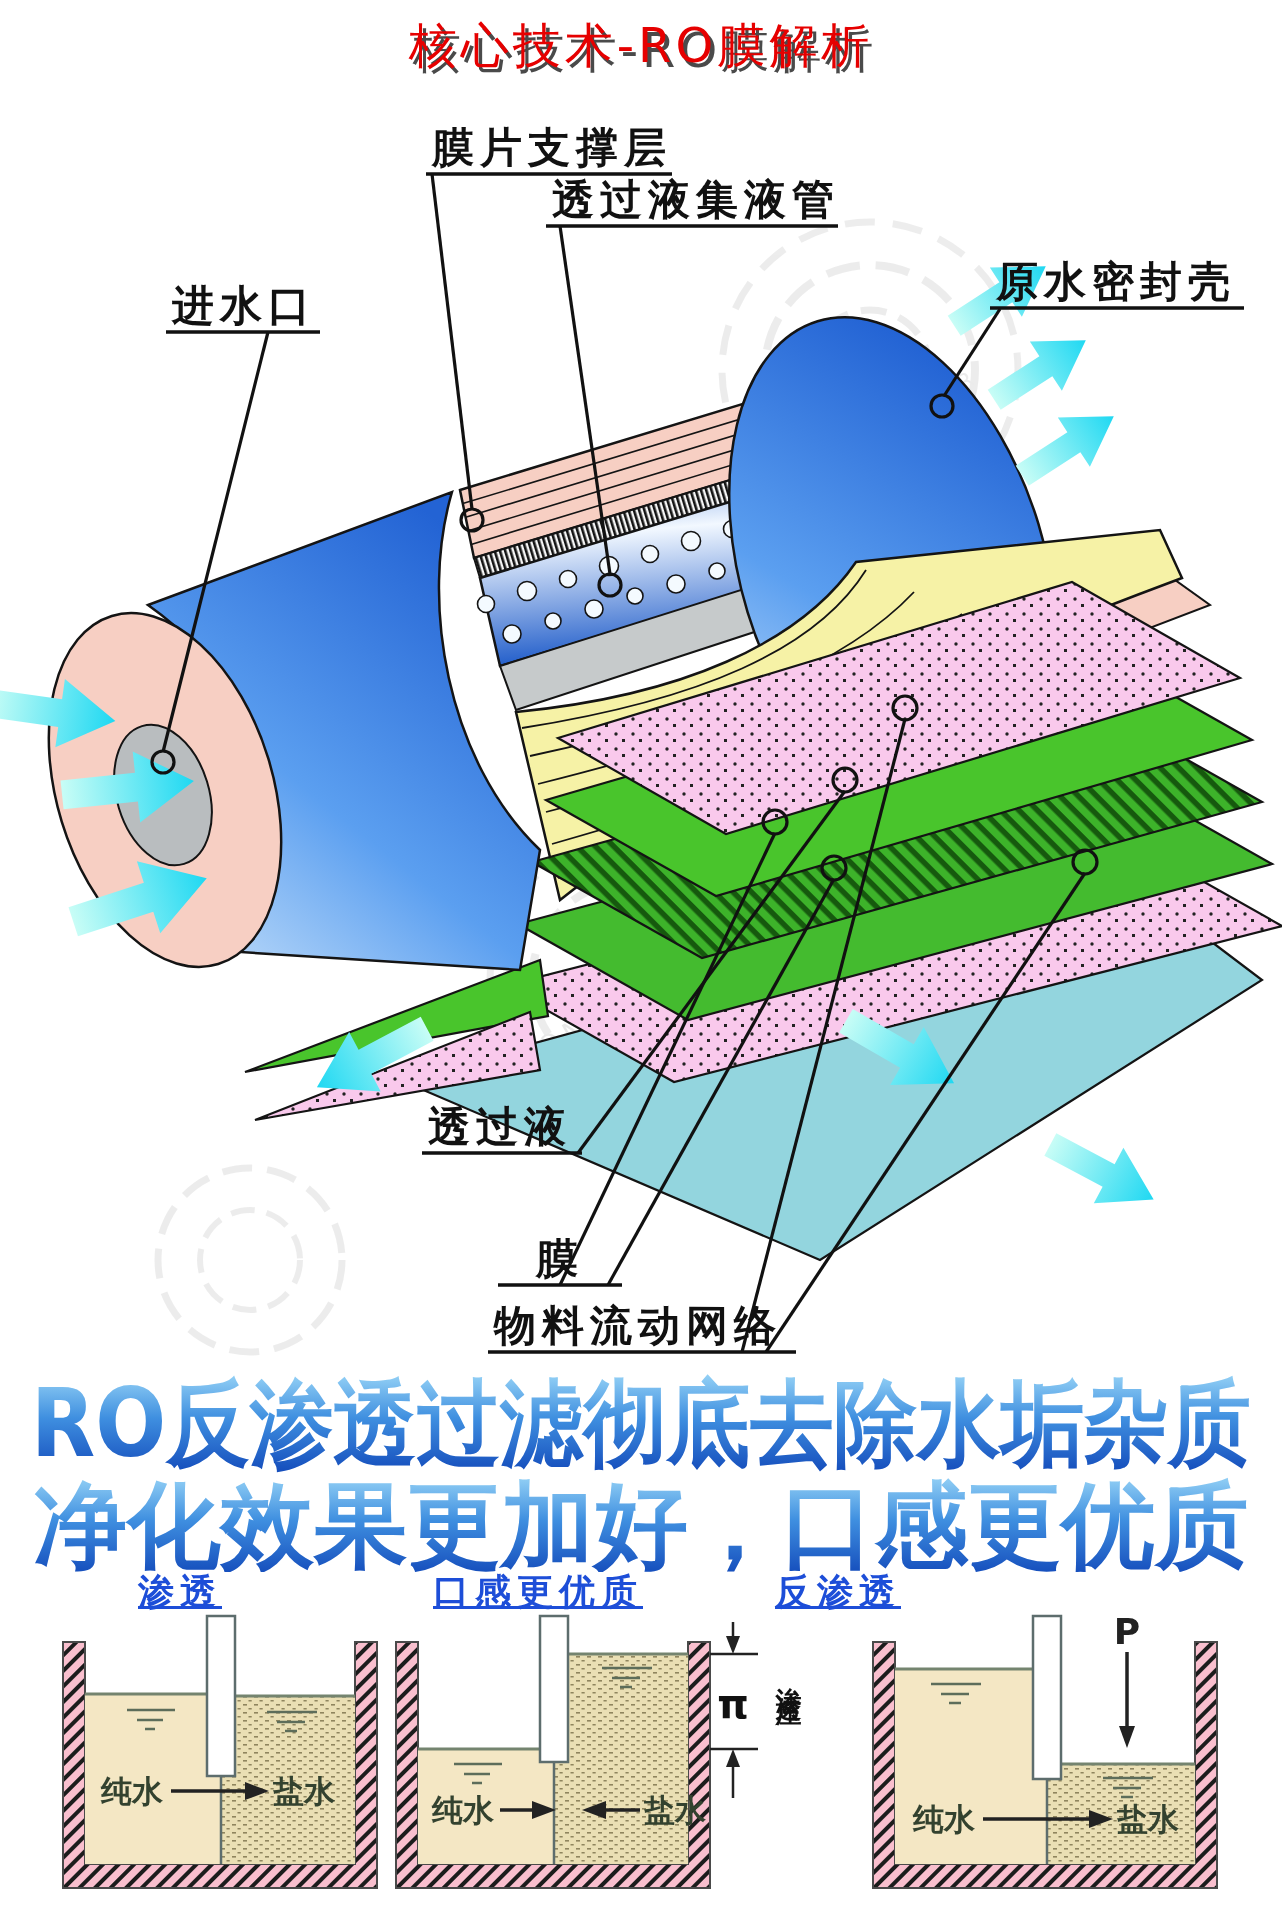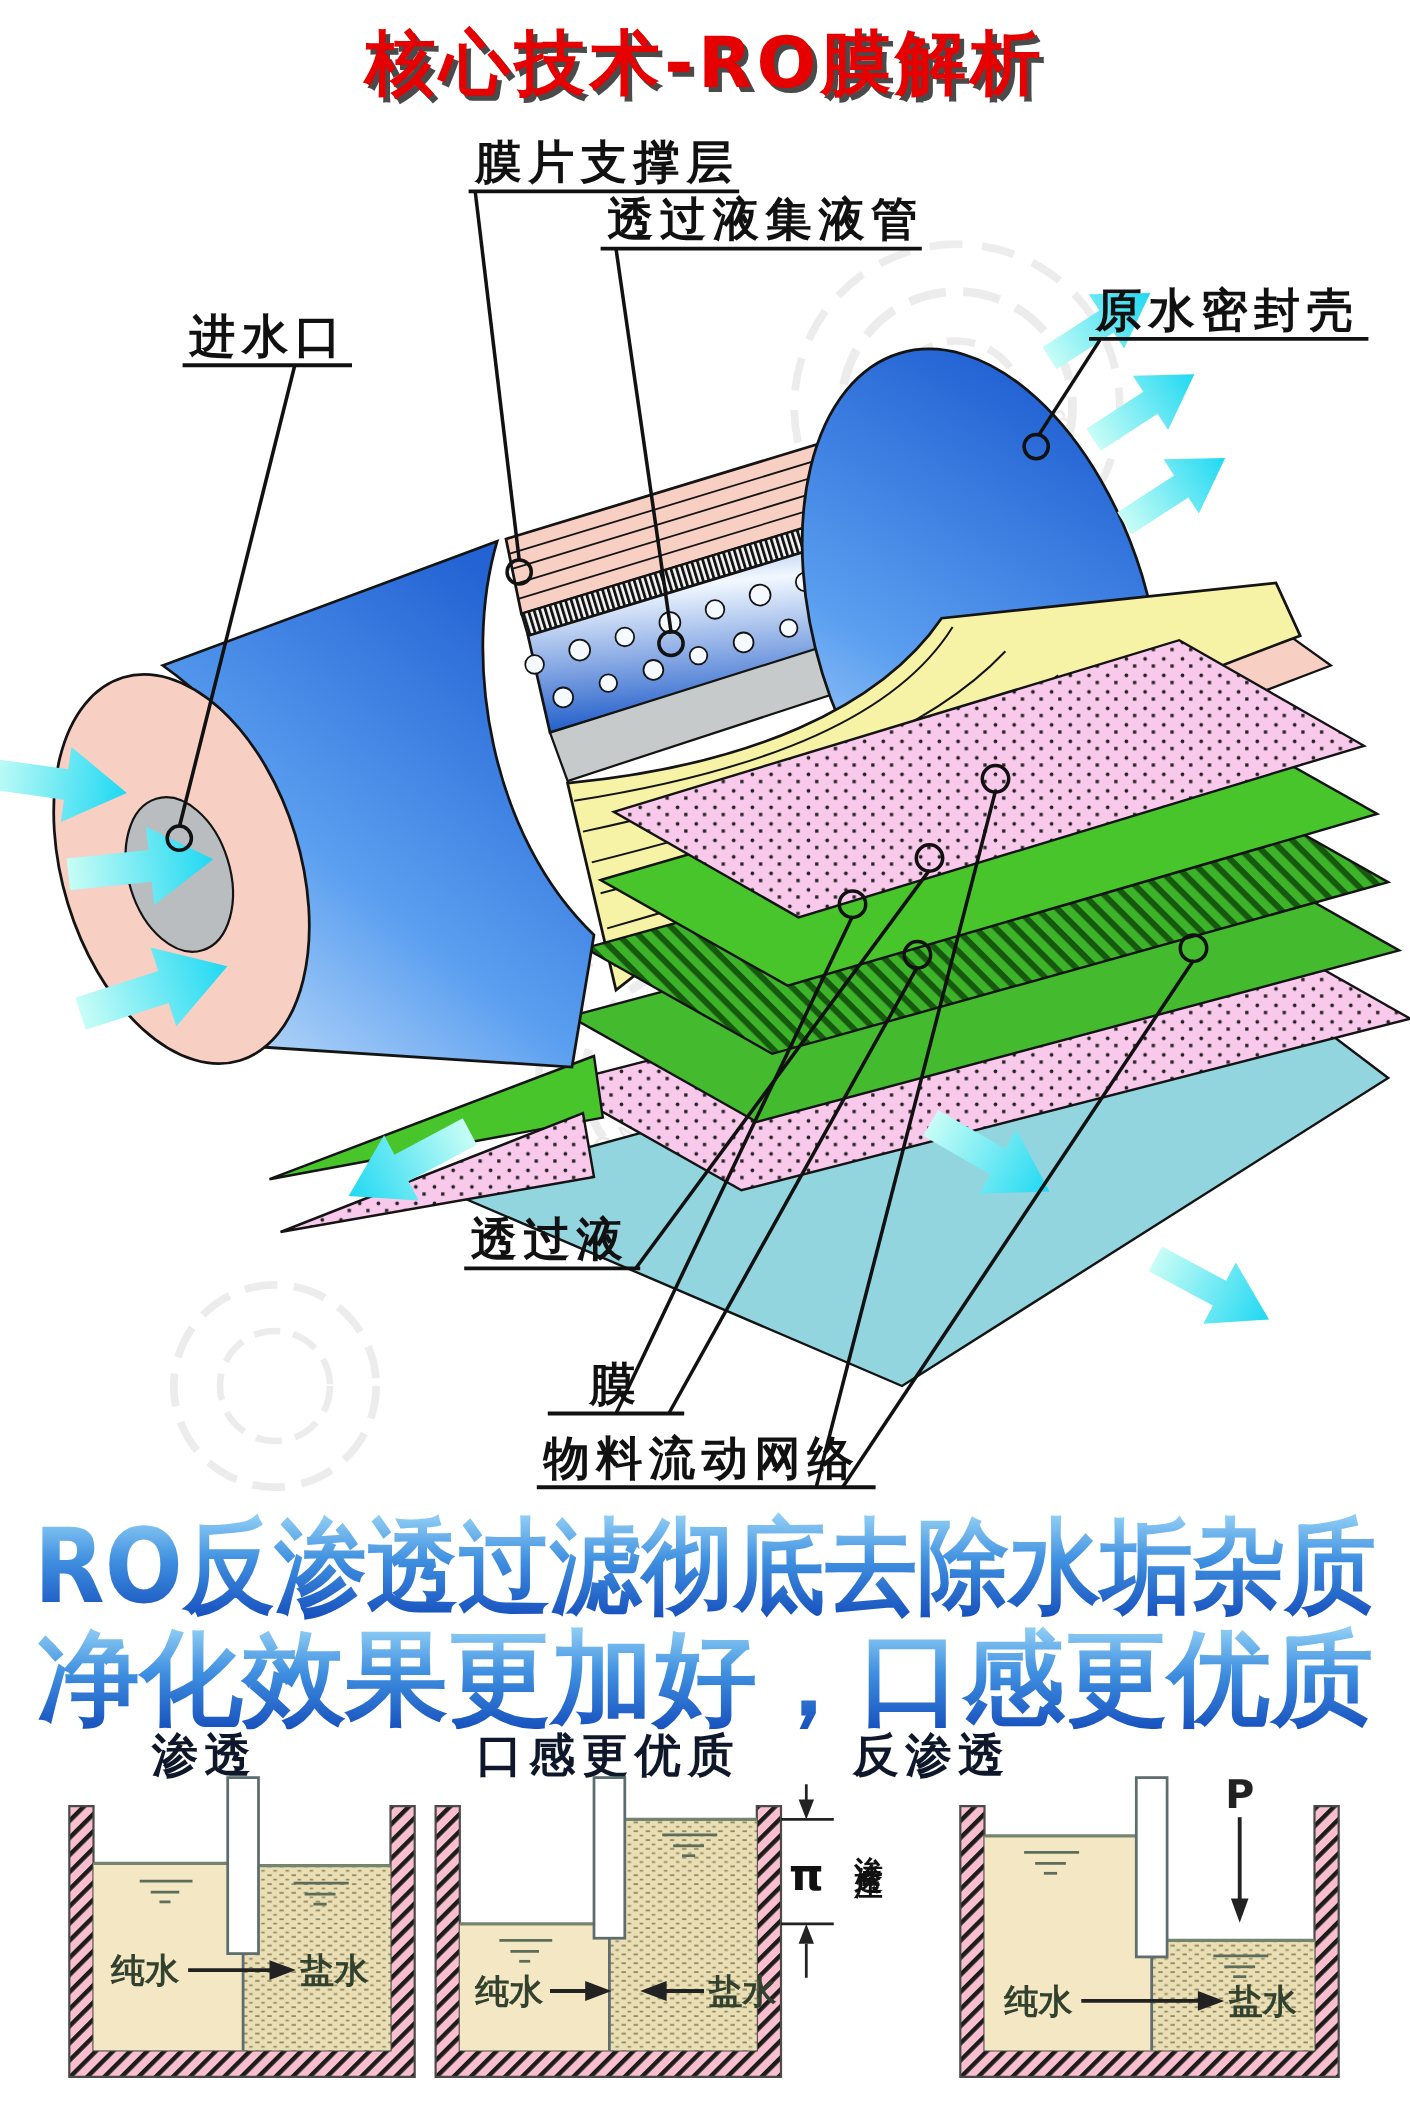--- a/index.html
+++ b/index.html
@@ -1,26 +1,26 @@
 <!DOCTYPE html>
 <html><head>
 <meta charset="utf-8">
 <style>
   html,body{margin:0;padding:0;background:#fff;}
   body{font-family:"DejaVu Sans","Liberation Sans",sans-serif;}
   .page{position:relative;width:1282px;height:1920px;background:#fff;overflow:hidden;margin:0 auto;}
   .main-title{
     position:absolute;top:14px;left:0;width:100%;margin:0;text-align:center;
-    font-size:64px;font-weight:bold;letter-spacing:4px;color:#e60000;
+    font-size:48px;font-weight:normal;letter-spacing:4px;color:#e60000;
     text-shadow:4px 5px 0 #4a4a4a;
   }
   .diagram-svg{position:absolute;top:100px;left:0;}
   .slogan-wrap{position:absolute;top:1372px;left:0;width:1140px;height:200px;text-align:right;}
   .beaker-title{
-    position:absolute;font-size:42px;font-weight:bold;color:#0f172a;letter-spacing:6px;margin:0;
+    position:absolute;font-size:36px;font-weight:bold;color:#1d4ed8;letter-spacing:6px;margin:0;text-decoration:underline;
   }
   #bt1{left:138px;top:1568px;}
   #bt2{left:433px;top:1568px;}
   #bt3{left:775px;top:1568px;text-align:center;}
   .beaker{position:absolute;top:1614px;}
   #beaker1{left:55px;}
   #beaker2{left:388px;}
   #beaker3{left:865px;}
   .v-label{
     position:absolute;left:384px;top:52px;

